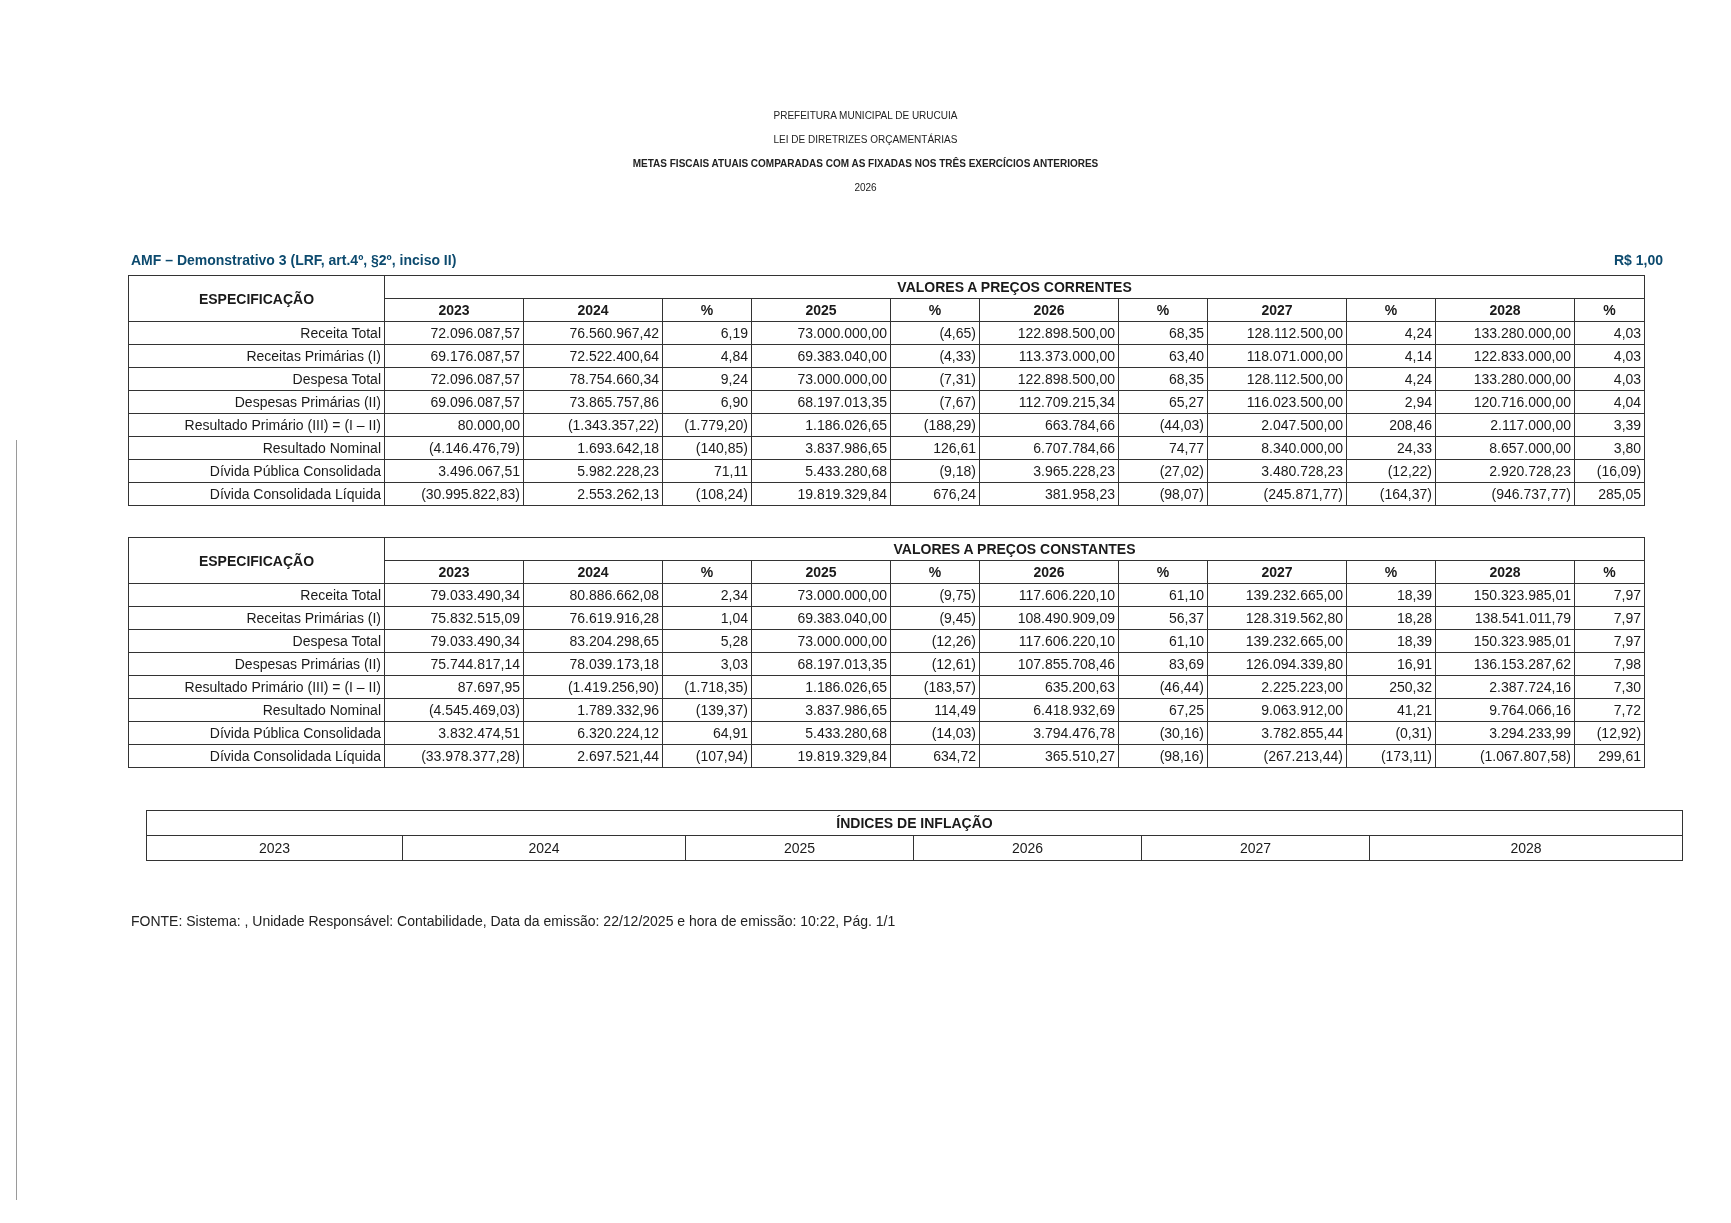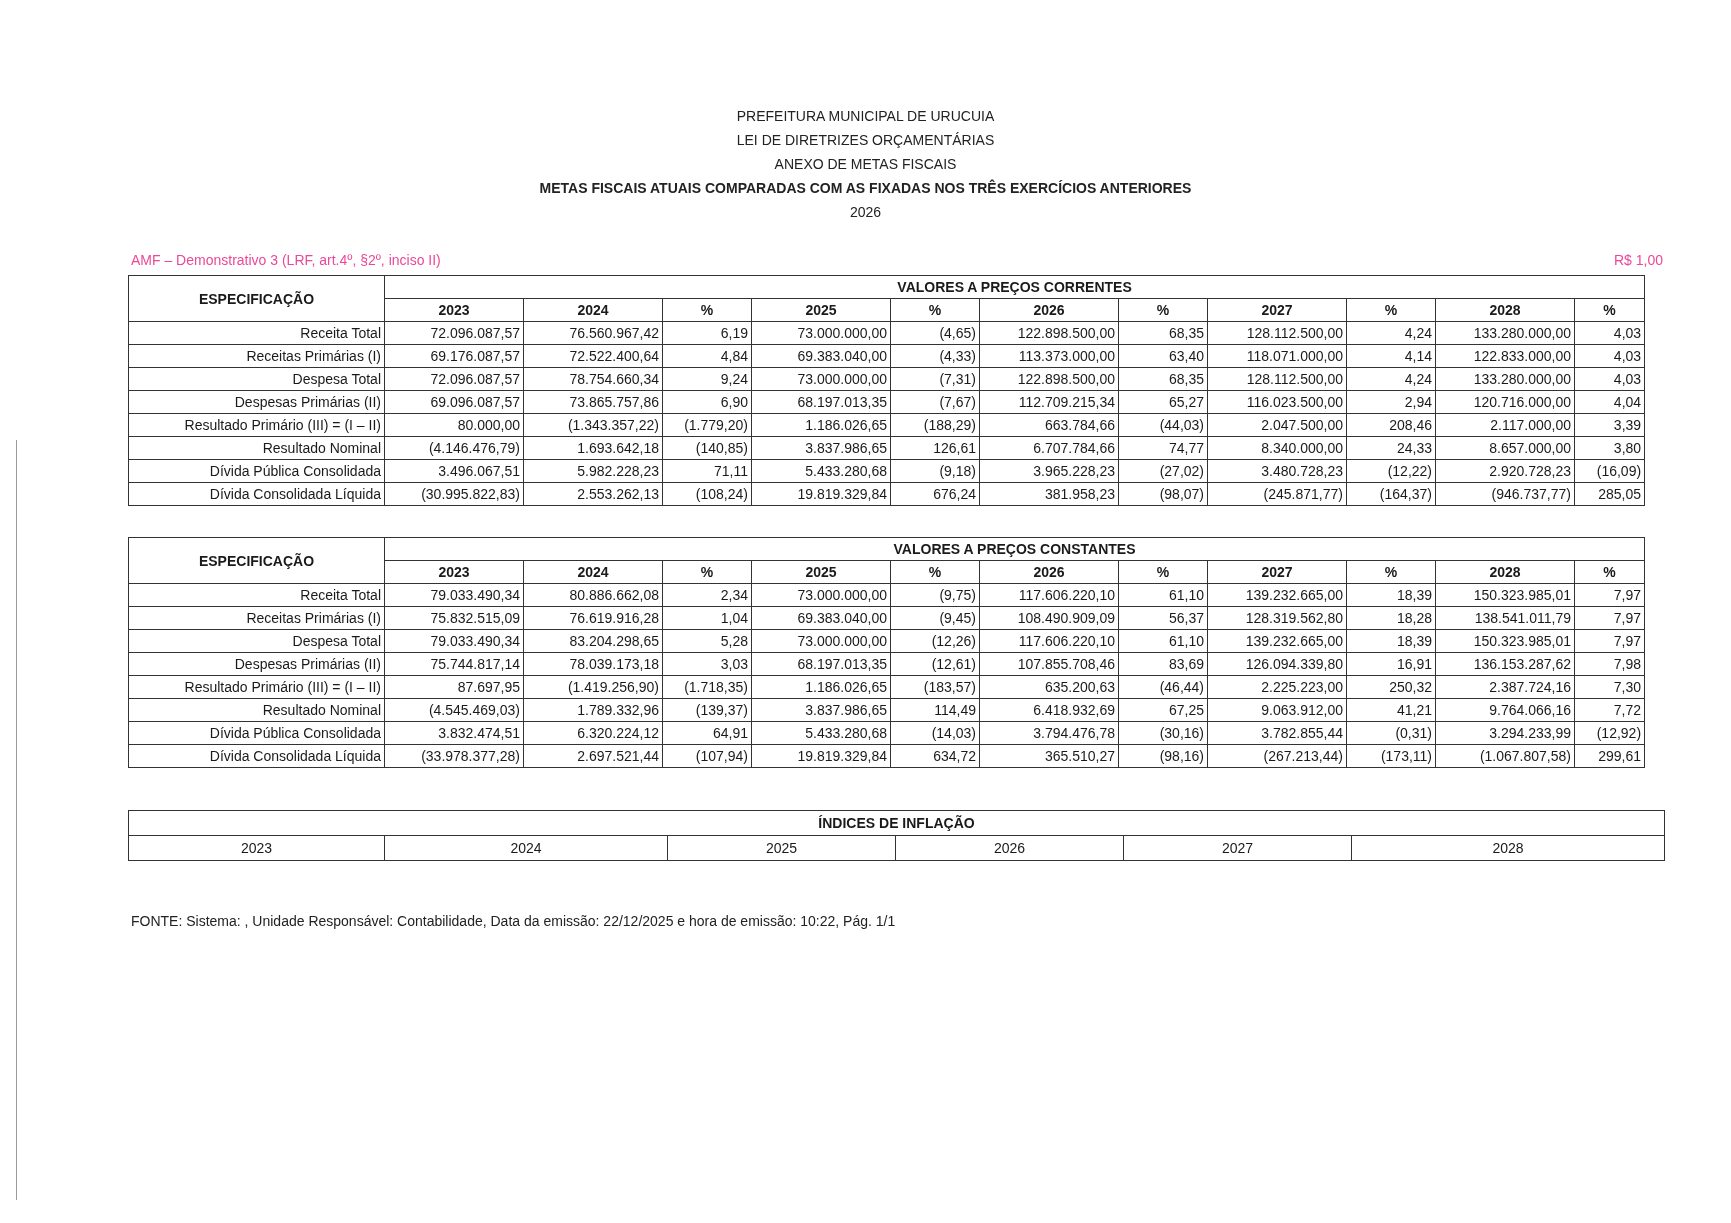--- a/index.html
+++ b/index.html
@@ -6,64 +6,63 @@
     body {
       width: 1731px; height: 1223px; position: relative; overflow: hidden;
       font-family: "Liberation Sans", "DejaVu Sans", sans-serif; color: #1a1a1a;
     }
     .scan-edge {
       position: absolute; left: 16px; top: 440px; width: 1px; height: 760px;
       background: #9a9a9a;
     }
     .header-block {
       position: absolute; left: 0; top: 104px; width: 1731px; text-align: center;
-      font-size: 14px; line-height: 24px; color: #222;
+      font-size: 10px; line-height: 24px; color: #222;
     }
     .header-block .bold { font-weight: bold; }
     .subline {
       position: absolute; left: 131px; top: 252px; width: 1532px; height: 20px;
-      font-size: 14px; color: #ec4899;
+      font-size: 14px; color: #0c4a6e; font-weight: bold;
     }
     .subline .left { position: absolute; left: 0; top: 0; }
     .subline .right { position: absolute; right: 0; top: 0; margin-left: 24px; }
     table.fin {
       position: absolute; left: 128px; width: 1216px;
       border-collapse: collapse; table-layout: fixed; font-size: 14px;
     }
     table.fin td, table.fin th {
       border: 1.5px solid #333; padding: 0 3px; height: 22px; line-height: 22px;
       white-space: nowrap; overflow: hidden;
     }
     table.fin th { font-weight: bold; text-align: center; }
     table.fin td.lbl { text-align: right; }
     table.fin td.num { text-align: right; }
     #tbl-correntes { top: 275px; }
     #tbl-constantes { top: 537px; }
     table.infl {
-      position: absolute; left: 128px; top: 810px; width: 1536px;
+      position: absolute; left: 146px; top: 810px; width: 1536px;
       border-collapse: collapse; table-layout: fixed; font-size: 14px;
     }
     table.infl td, table.infl th {
       border: 1.5px solid #333; height: 22px; line-height: 22px; text-align: center;
     }
     table.infl th { font-weight: bold; }
     table.infl td { font-weight: normal; }
     .footer {
       position: absolute; left: 131px; top: 913px; font-size: 14px; color: #222;
     }
   </style>
 </head>
 <body>
 
 <div class="scan-edge"></div>
 
 <div class="header-block">
   <div>PREFEITURA MUNICIPAL DE URUCUIA</div>
   <div>LEI DE DIRETRIZES ORÇAMENTÁRIAS</div>
-  <div>ANEXO DE METAS FISCAIS</div>
   <div class="bold">METAS FISCAIS ATUAIS COMPARADAS COM AS FIXADAS NOS TRÊS EXERCÍCIOS ANTERIORES</div>
   <div>2026</div>
 </div>
 
 <div class="subline">
   <span class="left">AMF – Demonstrativo 3 (LRF, art.4º, §2º, inciso II)</span>
   <span class="right">R$ 1,00</span>
 </div>
 
 <table class="fin" id="tbl-correntes">

